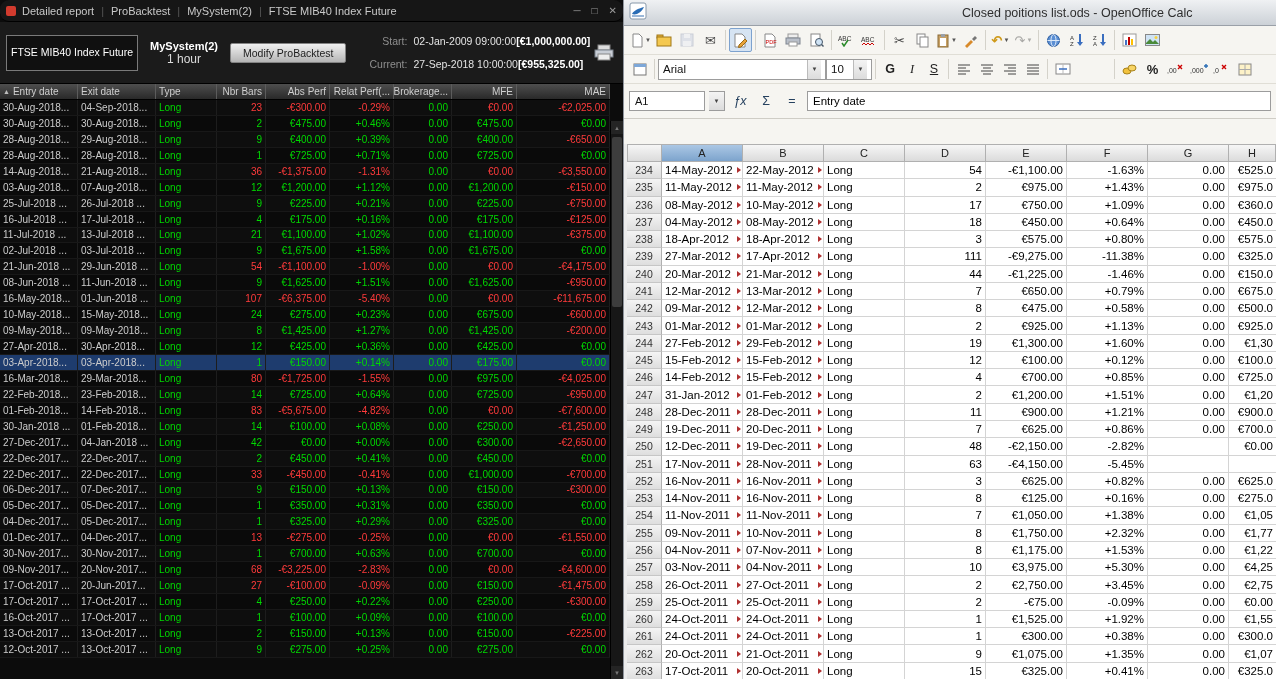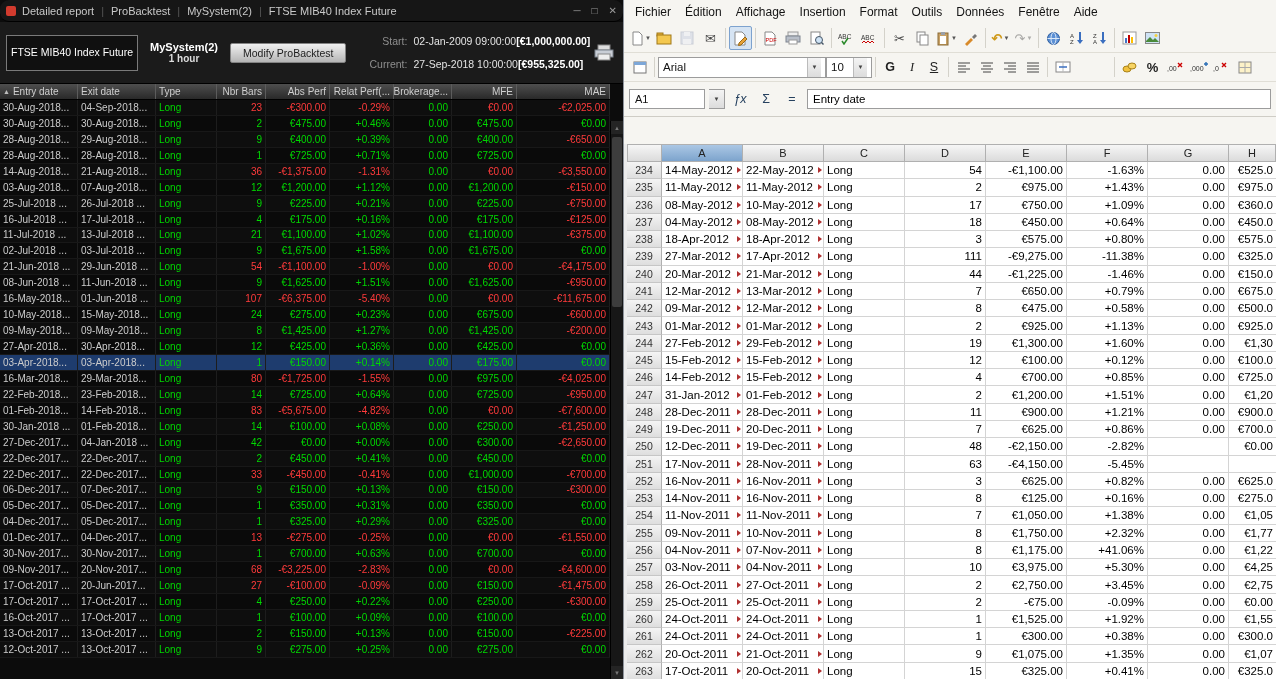--- a/index.html
+++ b/index.html
@@ -12,21 +12,21 @@
   .appicon{width:10px;height:10px;background:#d23b2e;border-radius:2px;margin-right:6px;flex:none;}
   .ttab{color:#c9c9c9;white-space:nowrap;}
   .tsep{color:#555;margin:0 7px;}
   .lp-wctrl{margin-left:auto;display:flex;gap:11px;color:#9a9a9a;font-size:10px;}
   .wbtn{cursor:default;}
 
   .lp-header{height:62px;background:#1b1b1b;border-bottom:1px solid #000;display:flex;align-items:center;padding:0 6px;gap:9px;}
   .instr-btn{width:132px;height:36px;background:#101010;border:1px solid #7a7a7a;color:#fff;font-size:10.5px;display:flex;align-items:center;justify-content:center;text-align:center;line-height:1.1;}
   .sysblock{width:74px;text-align:center;color:#fff;}
   .sysname{font-weight:bold;font-size:11px;}
-  .systf{font-size:10px;color:#ddd;font-weight:bold;}
+  .systf{font-size:12px;color:#ddd;font-weight:normal;}
   .modify-btn{height:20px;padding:0 12px;background:linear-gradient(#f0f0f0,#b5b5b5);border:1px solid #838383;border-radius:2px;font-size:10.5px;color:#1c1c1c;display:flex;align-items:center;white-space:nowrap;}
   .startblock{flex:1;font-size:10.5px;display:flex;flex-direction:column;gap:11px;min-width:0;}
   .sline{display:flex;align-items:center;}
   .slabel{width:52px;color:#8f8f8f;text-align:right;margin-right:6px;flex:none;}
   .sval{color:#e3e3e3;white-space:nowrap;}
   .samt{margin-left:auto;color:#fff;font-weight:bold;white-space:nowrap;}
   .printer-btn{width:26px;flex:none;display:flex;align-items:center;justify-content:center;}
 
   .lp-tabs{height:21px;background:#0a0a0a;display:flex;align-items:flex-end;padding:0 3px;gap:2px;}
   .rtab{height:19px;padding:0 10px;display:flex;align-items:center;font-size:10.5px;color:#c4c4c4;background:linear-gradient(#3c3c3c,#242424);border:1px solid #4a4a4a;border-bottom:none;border-radius:3px 3px 0 0;white-space:nowrap;}
@@ -569,32 +569,31 @@
       </div>
 
     <div class="lp-scroll">
       <div class="sarrow">▲</div>
       <div class="sthumb"></div>
       <div class="sarrow down">▼</div>
     </div>
   </div>
 
   <div class="right-panel">
-
-    <div class="oo-menubar">
-        <span class="menu">Fichier</span>
-        <span class="menu">Édition</span>
-        <span class="menu">Affichage</span>
-        <span class="menu">Insertion</span>
-        <span class="menu">Format</span>
-        <span class="menu">Outils</span>
-        <span class="menu">Données</span>
-        <span class="menu">Fenêtre</span>
-        <span class="menu">Aide</span>
-      </div>
+    <div class="oo-titlebar">
+      <span class="oo-appicon">
+        <svg width="18" height="18">
+            <rect x="1" y="1" width="16" height="16" rx="2" fill="#fff" stroke="#8899aa"></rect>
+            <path d="M3 12c4 1.5 9-1 12-7-5 1.5-10 3-12 7z" fill="#2a6db5"></path>
+            <rect x="3" y="13" width="12" height="2" fill="#9bb8d8"></rect>
+          </svg>
+      </span>
+      <span class="oo-title">Closed poitions list.ods - OpenOffice Calc</span>
+    </div>
+
 
     <div class="oo-toolbar">
       <span class="tbtn">
           <svg width="14" height="15">
             <path d="M3 1h6l3 3v10H3z" fill="#fff" stroke="#888"></path>
           </svg>
           <span class="drop">▼</span>
         </span>
       <span class="tbtn">
           <svg width="16" height="14">
@@ -1486,21 +1485,21 @@
             <div class="gcell">
               <span>Long</span>
             </div>
             <div class="gcell num">
               <span>8</span>
             </div>
             <div class="gcell num">
               <span>€1,175.00</span>
             </div>
             <div class="gcell num">
-              <span>+41.06%</span>
+              <span>+1.53%</span>
             </div>
             <div class="gcell num">
               <span>0.00</span>
             </div>
             <div class="gcell num last">
               <span>€1,22</span>
             </div>
           </div>
           <div class="grow">
             <div class="rowh">257</div>

